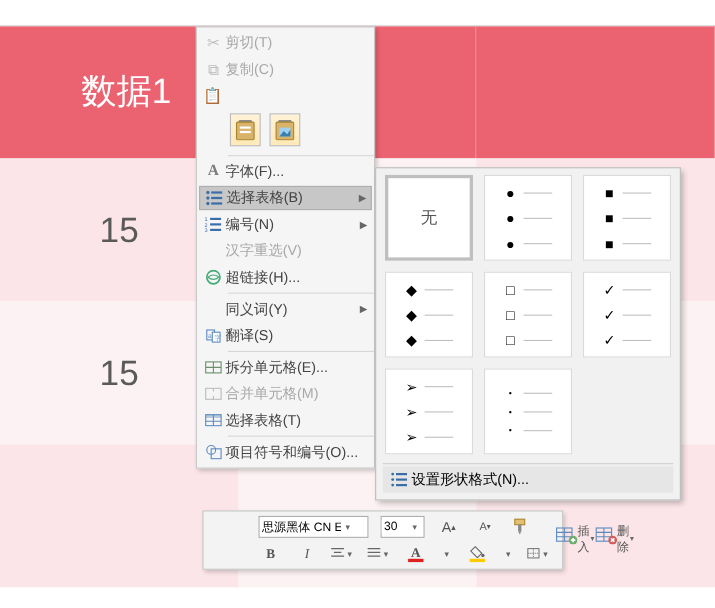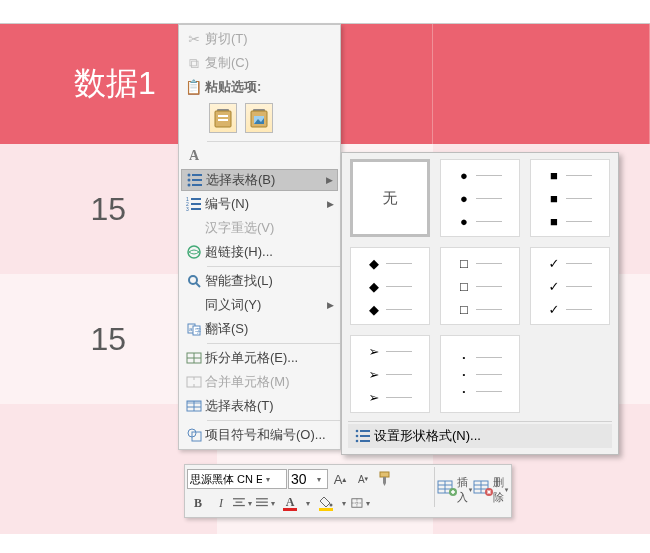--- a/index.html
+++ b/index.html
@@ -75,27 +75,27 @@
   
   .mini-tb {
     position:absolute;
     left:184px; top:464px;
     width:328px; height:54px;
     background:#f3f3f3;
     border:1px solid #c6c6c6;
     box-shadow:2px 2px 4px rgba(0,0,0,0.2);
     padding:2px;
   }
-  .tb-row { display:flex; align-items:center; height:24px; gap:1px; }
+  .tb-row { display:flex; align-items:center; height:24px; gap:11px;margin-left:48px; }
   .tb-row2 { height:24px; }
   .font-combo { display:flex; align-items:center; border:1px solid #adadad; background:#fff; height:20px; width:100px; font-size:11px; padding:0 2px; }
   .font-combo input { border:none; width:72px; font-size:11px; outline:none; }
   .dd { width:12px; font-size:8px; color:#666; text-align:center; cursor:default; }
   .size-combo { display:flex; align-items:center; border:1px solid #adadad; background:#fff; height:20px; width:40px; font-size:11px; }
-  .size-combo input { border:none; width:24px; font-size:14px; text-align:left; padding-left:2px; outline:none; }
+  .size-combo input { border:none; width:24px; font-size:11px; text-align:left; padding-left:2px; outline:none; }
   .btn { width:22px; height:22px; display:flex; align-items:center; justify-content:center; font-size:12px; color:#555; }
   .grow-a { font-size:13px; } .grow-a sup{font-size:8px;}
   .sml-a { font-size:10px; }
   .color-btn { display:flex; flex-direction:column; align-items:center; }
   .color-bar { width:14px; height:3px; }
   .vsep { width:1px; height:40px; background:#cfcfcf; margin:0 2px; }
   .big-btn { display:flex; flex-direction:row; align-items:center; justify-content:center; width:36px; height:46px; font-size:11px; color:#555; }
   .big-btn .ico { font-size:16px; margin-bottom:1px; color:#6b6b6b; }
 </style>
 </head>
@@ -129,21 +129,20 @@
   <div class="mi disabled">
     <span class="ico">✂</span>
     <span class="lbl">剪切(T)</span>
   </div>
   <div class="mi disabled">
     <span class="ico">⧉</span>
     <span class="lbl">复制(C)</span>
   </div>
   <div class="mi header">
     <span class="ico">📋</span>
-    <span class="lbl">粘贴选项:</span>
   </div>
   <div class="paste-row">
     <div class="paste-btn">
       <svg viewBox="0 0 18 20">
           <rect x="3" y="1" width="12" height="4" rx="1" fill="#8b8b8b"></rect>
           <rect x="1" y="3" width="16" height="16" rx="1" fill="#d9b36a" stroke="#a8832f"></rect>
           <rect x="4" y="7" width="10" height="2" fill="#fff"></rect>
           <rect x="4" y="11" width="10" height="2" fill="#fff"></rect>
         </svg>
     </div>
@@ -152,20 +151,21 @@
           <rect x="3" y="1" width="12" height="4" rx="1" fill="#8b8b8b"></rect>
           <rect x="1" y="3" width="16" height="16" rx="1" fill="#d9b36a" stroke="#a8832f"></rect>
           <rect x="4" y="8" width="10" height="8" fill="#9fd0f0"></rect>
           <polygon points="4,16 8,11 11,14 14,10 14,16" fill="#3a7fb0"></polygon>
         </svg>
     </div>
   </div>
   <div class="sep"></div>
   <div class="mi">
     <span class="ico" style="font-family:serif;font-weight:bold;">A</span>
+    <span class="lbl">字体(F)...</span>
   </div>
   <div class="mi highlight">
     <span class="ico" style="color:#3a6ea8;">
       <svg width="16" height="14" viewBox="0 0 16 14">
           <circle cx="2" cy="2" r="1.5" fill="#3a6ea8"></circle>
           <rect x="5" y="1" width="10" height="2" fill="#3a6ea8"></rect>
           <circle cx="2" cy="7" r="1.5" fill="#3a6ea8"></circle>
           <rect x="5" y="6" width="10" height="2" fill="#3a6ea8"></rect>
           <circle cx="2" cy="12" r="1.5" fill="#3a6ea8"></circle>
           <rect x="5" y="11" width="10" height="2" fill="#3a6ea8"></rect>
@@ -195,29 +195,20 @@
   <div class="mi">
     <span class="ico">
       <svg width="16" height="14" viewBox="0 0 16 14">
           <ellipse cx="8" cy="7" rx="6" ry="6" fill="none" stroke="#4a7" stroke-width="1.5"></ellipse>
           <path d="M3 7 Q8 3 13 7 M3 7 Q8 11 13 7" fill="none" stroke="#4a7"></path>
         </svg>
     </span>
     <span class="lbl">超链接(H)...</span>
   </div>
   <div class="sep"></div>
-  <div class="mi">
-    <span class="ico">
-      <svg width="14" height="14" viewBox="0 0 14 14">
-          <circle cx="6" cy="6" r="4" fill="none" stroke="#4a7faa" stroke-width="2"></circle>
-          <line x1="9" y1="9" x2="13" y2="13" stroke="#4a7faa" stroke-width="2"></line>
-        </svg>
-    </span>
-    <span class="lbl">智能查找(L)</span>
-  </div>
   <div class="mi">
     <span class="ico"></span>
     <span class="lbl">同义词(Y)</span>
     <span class="arrow">▶</span>
   </div>
   <div class="mi">
     <span class="ico">
       <svg width="14" height="14" viewBox="0 0 14 14">
           <rect x="1" y="2" width="7" height="9" fill="none" stroke="#5b8abf"></rect>
           <rect x="6" y="4" width="7" height="9" fill="#fff" stroke="#5b8abf"></rect>

